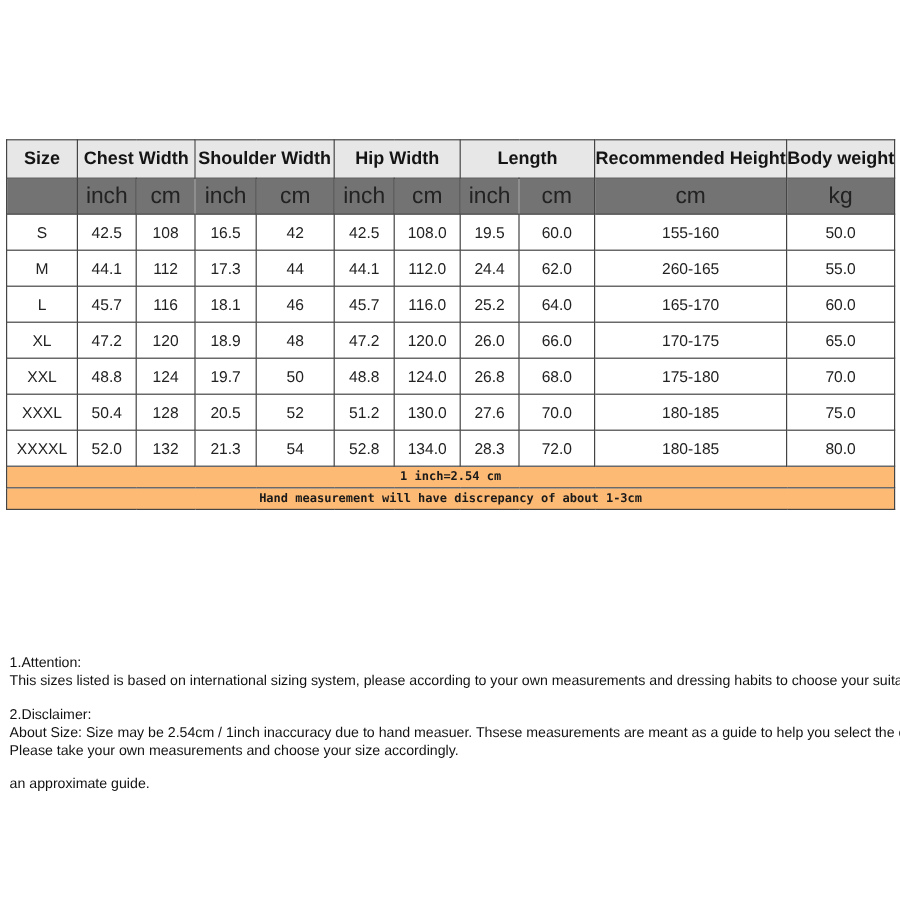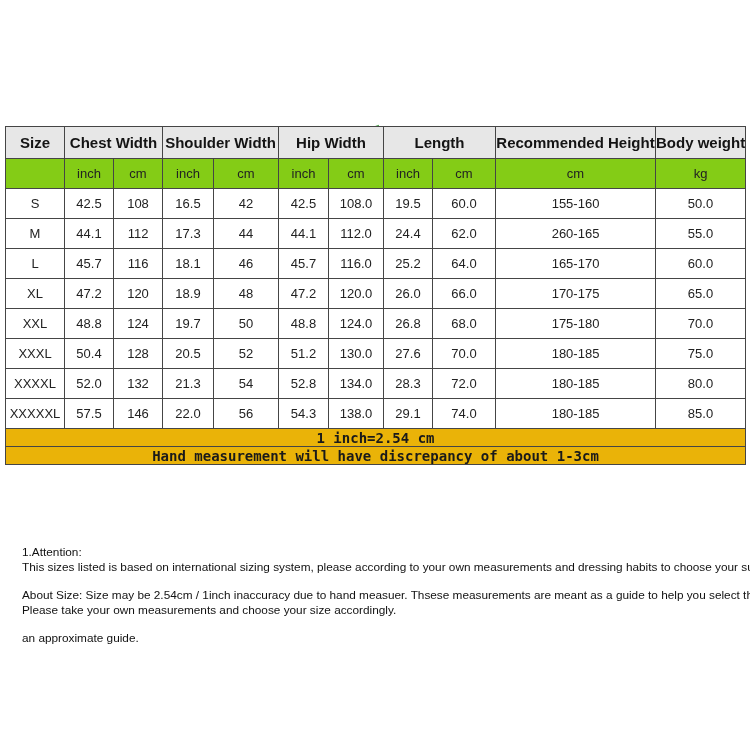--- a/index.html
+++ b/index.html
@@ -8,21 +8,21 @@
     background: #ffffff;
     overflow: hidden;
     font-family: "Liberation Sans", sans-serif;
     color: #111111;
   }
   body { position: relative; }
 
   
   .size-table {
     position: absolute;
-    left: 5px; top: 126px;
+    left: 5px; top: 116px;
     width: 740px;
     border-collapse: collapse;
     table-layout: fixed;
     padding-left: 48px;
   }
   .size-table th, .size-table td {
     border: 1px solid #454545;
     text-align: center;
     vertical-align: middle;
     white-space: nowrap;
@@ -30,37 +30,37 @@
   }
   .size-table thead th.group {
     height: 32px;
     font-size: 15px;
     font-weight: bold;
     background: #e7e7e7;
     color: #141414;
   }
   .size-table thead th.unit {
     height: 30px;
-    font-size: 13px;
+    font-size: 19px;
     font-weight: normal;
-    background: #84cc16;
+    background: #737373;
     color: #222222;
   }
   .size-table tbody td {
     height: 30px;
     font-size: 13px;
     background: #ffffff;
     color: #222222;
   }
   .size-table tfoot td {
     height: 18px;
-    font-size: 14px;
+    font-size: 10px;
     font-weight: bold;
     font-family: "DejaVu Sans Mono", monospace;
-    background: #eab308;
+    background: #fdba74;
     color: #1a1a1a;
   }
 
   
   .green-artifact {
     position: absolute;
     left: 372px; top: 126px;
     width: 7px; height: 4px;
     background: #44a344;
     transform: rotate(-18deg) skewX(-20deg);
@@ -68,21 +68,21 @@
 
   
   .notes {
     position: absolute;
     left: 8px; top: 545px;
     width: 742px;
     font-size: 11.8px;
     line-height: 15px;
     color: #111111;
   }
-  .note-block { margin-bottom: 13px; margin-left: 14px; }
+  .note-block { margin-bottom: 13px; }
   .note-heading { font-weight: normal; }
   .note-line { white-space: nowrap; }
 </style>
 </head>
 <body>
 
 <div class="green-artifact"></div>
 
 <table class="size-table">
   <colgroup>
@@ -207,49 +207,37 @@
         <td>132</td>
         <td>21.3</td>
         <td>54</td>
         <td>52.8</td>
         <td>134.0</td>
         <td>28.3</td>
         <td>72.0</td>
         <td>180-185</td>
         <td>80.0</td>
       </tr>
-      <tr>
-        <td>XXXXXL</td>
-        <td>57.5</td>
-        <td>146</td>
-        <td>22.0</td>
-        <td>56</td>
-        <td>54.3</td>
-        <td>138.0</td>
-        <td>29.1</td>
-        <td>74.0</td>
-        <td>180-185</td>
-        <td>85.0</td>
-      </tr>
     </tbody>
   <tfoot>
     <tr>
       <td colspan="11">1 inch=2.54 cm</td>
     </tr>
     <tr>
       <td colspan="11">Hand measurement will have discrepancy of about 1-3cm</td>
     </tr>
   </tfoot>
 </table>
 
 <div class="notes">
   <div class="note-block">
     <div class="note-heading">1.Attention:</div>
     <div class="note-line">This sizes listed is based on international sizing system, please according to your own measurements and dressing habits to choose your suitable size.</div>
   </div>
   <div class="note-block">
+    <div class="note-heading">2.Disclaimer:</div>
     <div class="note-line">About Size: Size may be 2.54cm / 1inch inaccuracy due to hand measuer. Thsese measurements are meant as a guide to help you select the correct size.</div>
     <div class="note-line">Please take your own measurements and choose your size accordingly.</div>
   </div>
   <div class="note-block">
     <div class="note-line">an approximate guide.</div>
   </div>
 </div>
 
 </body></html>

